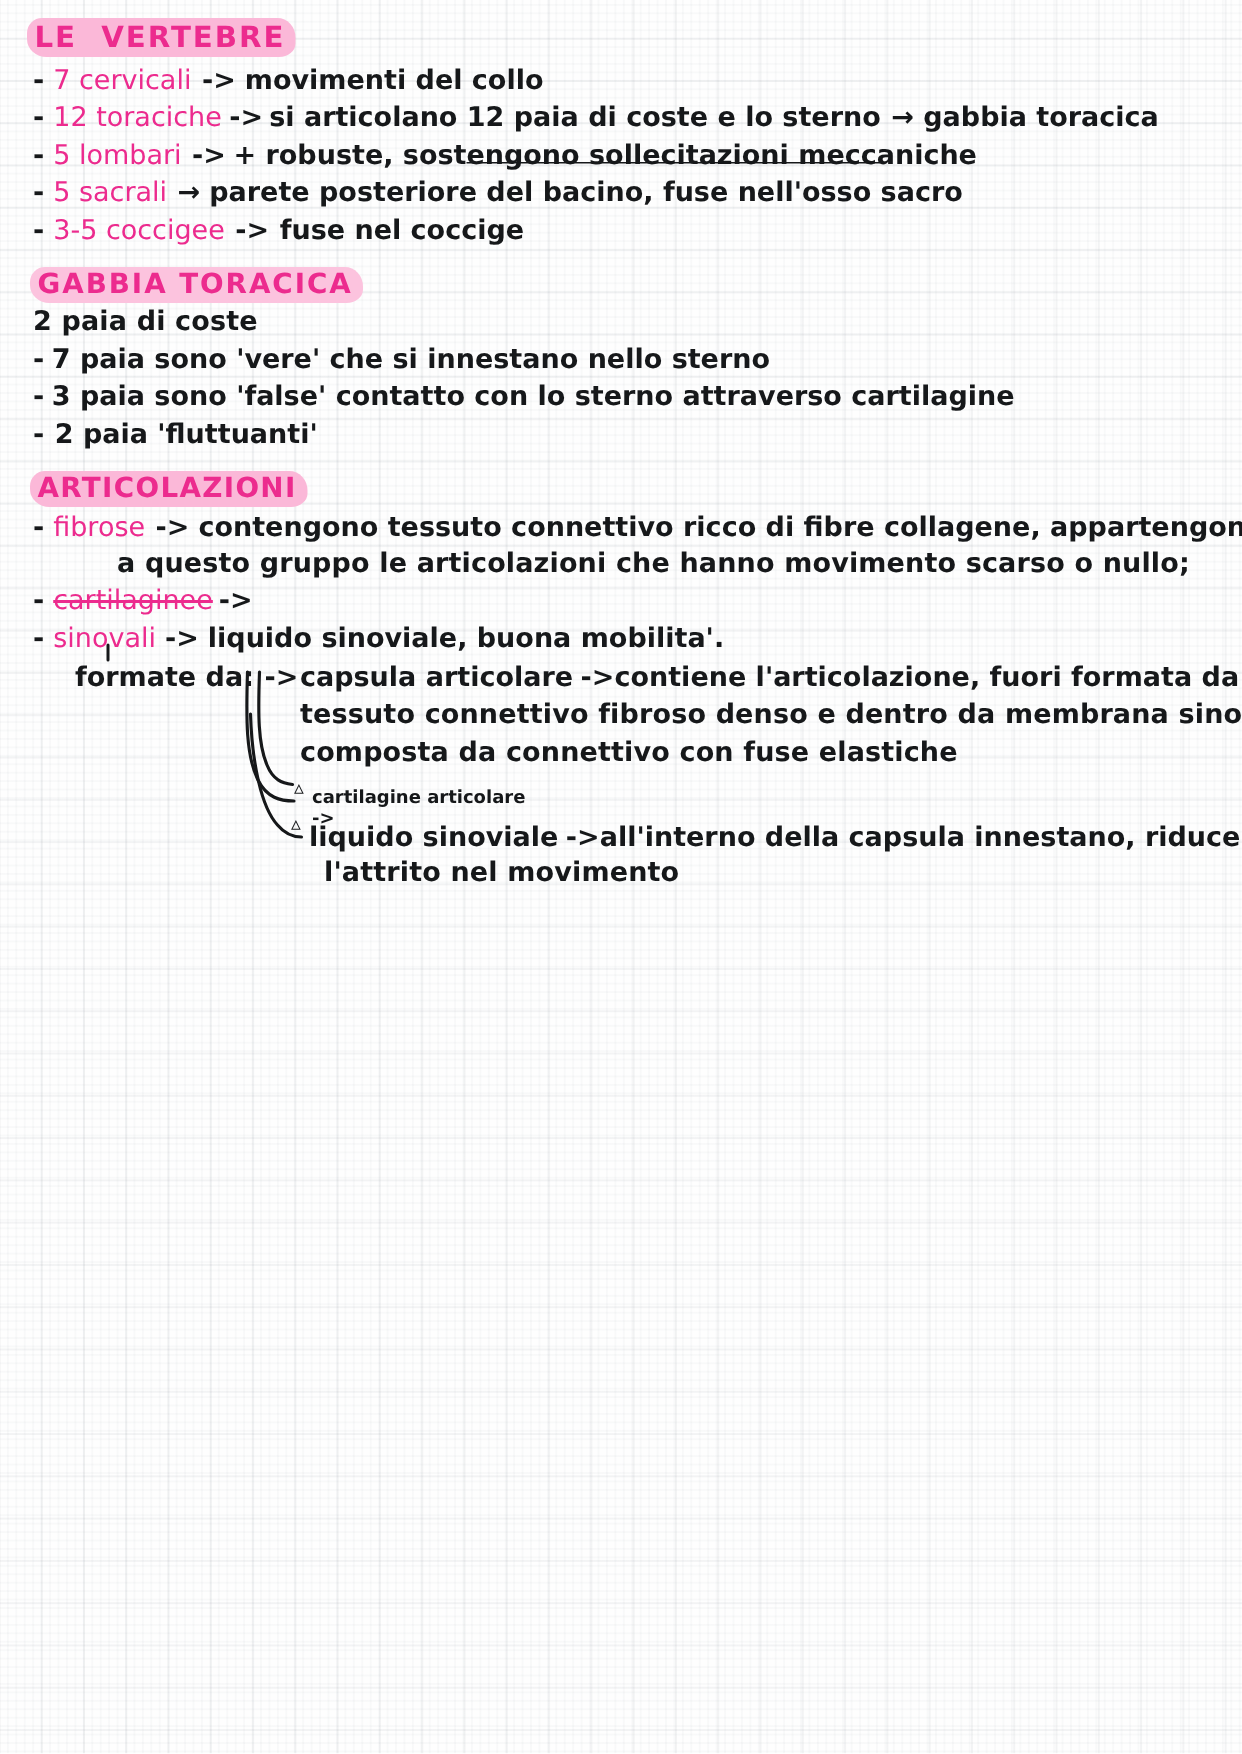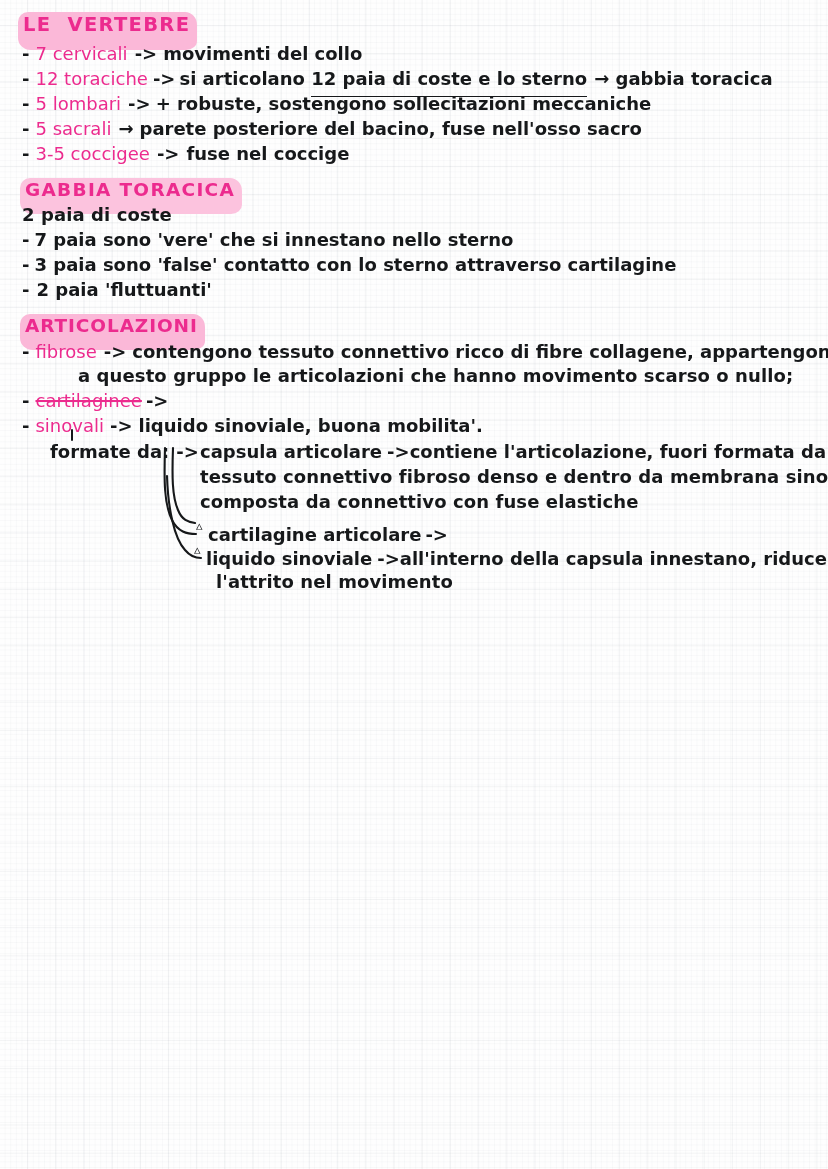--- a/index.html
+++ b/index.html
@@ -41,41 +41,41 @@
   .ink      { color: #16181a; font-weight: 600; }
   .pink     { color: #ec2b8e; font-weight: 400; }
 
   
   .heading {
     position: absolute;
     color: #ec2b8e;
     font-weight: 700;
     letter-spacing: 1.3px;
     white-space: pre;
-    padding: 1px 7px 14px 5px;
+    padding: 1px 7px 2px 5px;
     background: #fbb8d8;
     border-radius: 10px 12px 11px 13px / 10px 13px 9px 12px;
     box-shadow: 0 0 0 0 transparent;
   }
   .heading.soft { background: #fcc3de; }
 
   .row {
     position: absolute;
     white-space: pre;
     display: flex;
     align-items: baseline;
   }
   .row > span { white-space: pre; }
 
   .dash { color: #16181a; font-weight: 600; }
   .arrow { color: #16181a; font-weight: 600; }
 
   .underline-note {
     border-bottom: 1.6px solid #16181a;
-    padding-bottom: 7px;
+    padding-bottom: 19px;
   }
   .strike {
     text-decoration: line-through;
     text-decoration-thickness: 1.6px;
   }
 
   
   .bracket-svg {
     position: absolute;
     pointer-events: none;
@@ -220,21 +220,21 @@
   <div class="hw ink" style="left:200px; top:466px; font-size:18px;">tessuto connettivo fibroso denso e dentro da membrana sinoviale</div>
   <div class="hw ink" style="left:200px; top:491px; font-size:18px;">composta da connettivo con fuse elastiche</div>
 
   <svg class="bracket-svg" style="left:145px; top:446px;" width="115" height="125" viewBox="0 0 115 125">
     <path d="M20,2 C19,34 19,58 27,74 C33,86 42,88 51,88" fill="none" stroke="#16181a" stroke-width="2.1" stroke-linecap="round"></path>
     <path d="M28,2 C27,30 27,50 33,64 C37,74 43,76 50,77" fill="none" stroke="#16181a" stroke-width="2.1" stroke-linecap="round"></path>
     <path d="M22,30 C23,62 29,92 40,104 C45,110 50,112 56,112" fill="none" stroke="#16181a" stroke-width="2.1" stroke-linecap="round"></path>
   </svg>
 
   <div class="hw ink" style="left:196px; top:518px; font-size:13px;">▵</div>
-  <div class="row" style="left:208px; top:524px; font-size:18px;">
+  <div class="row" style="left:208px; top:524px; font-size:12px;flex-direction:column;">
     <span class="ink">cartilagine articolare</span>
     <span style="width:4px"></span>
     <span class="arrow">-&gt;</span>
     <span style="width:4px"></span>
   </div>
 
   <div class="hw ink" style="left:194px; top:542px; font-size:13px;">▵</div>
   <div class="row" style="left:206px; top:548px; font-size:18px;">
     <span class="ink">liquido sinoviale</span>
     <span style="width:5px"></span>

